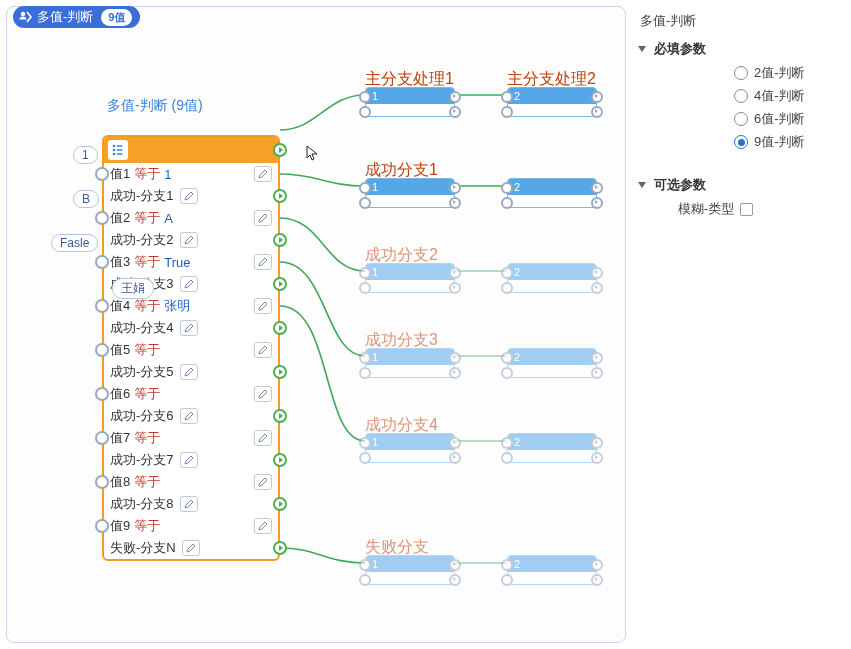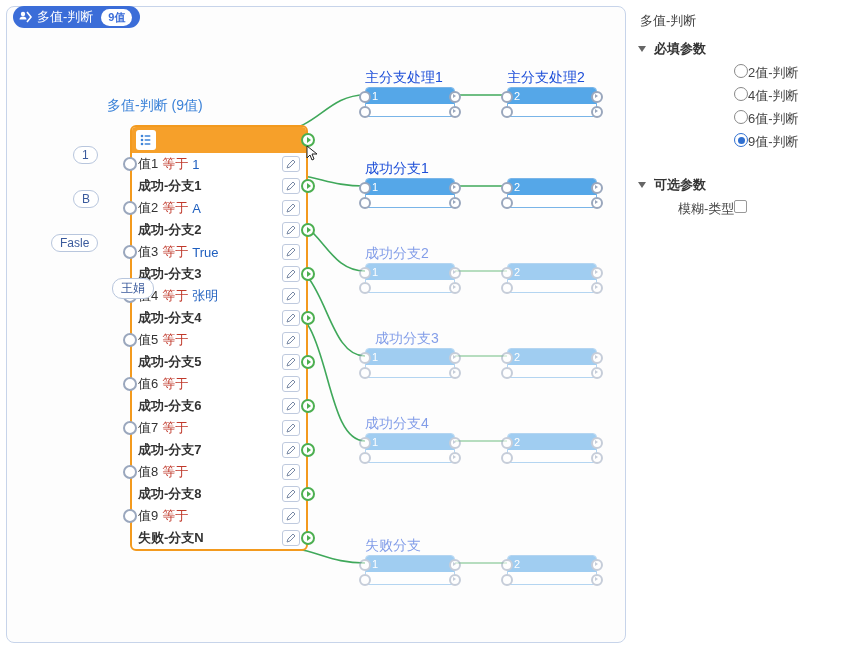--- a/index.html
+++ b/index.html
@@ -7,34 +7,34 @@
 .canvas{position:absolute;left:6px;top:6px;width:620px;height:637px;border:1px solid #c7d4ea;border-radius:8px;background:#fdfdfd;}
 .header-pill{position:absolute;left:6px;top:-1px;display:inline-flex;align-items:center;background:#3b6dd8;color:#fff;border-radius:14px;padding:2px 8px 2px 4px;height:22px;gap:4px;}
 .header-pill .run-icon{width:16px;height:16px;display:flex;align-items:center;justify-content:center;}
 .header-pill .badge{background:#fff;color:#3b6dd8;border-radius:10px;padding:1px 7px;font-size:11px;font-weight:600;margin-left:4px;}
 .side-panel{position:absolute;left:632px;top:6px;width:213px;height:637px;}
 .sp-title{padding:6px 10px 6px 8px;color:#444;}
 .sp-section{padding:4px 0 4px 6px;}
 .sp-sec-hdr{display:flex;align-items:center;gap:8px;color:#333;font-weight:600;margin-bottom:6px;}
 .tri{width:0;height:0;border-left:4px solid transparent;border-right:4px solid transparent;border-top:6px solid #666;display:inline-block;}
 .radio-grid{margin-left:24px;}
-.radio-row{display:flex;align-items:flex-start;margin:5px 0;color:#444;}
+.radio-row{display:flex;align-items:center;gap:6px;margin:5px 0;color:#444;}
 .radio{width:14px;height:14px;border:1px solid #888;border-radius:50%;display:inline-flex;align-items:center;justify-content:center;}
 .radio.sel{border-color:#2f6fd0;}
 .radio.sel::after{content:"";width:7px;height:7px;background:#2f6fd0;border-radius:50%;}
 .cbx{width:13px;height:13px;border:1px solid #999;border-radius:2px;display:inline-block;}
 
-.mv-node{position:absolute;left:95px;top:118px;width:178px;border:2px solid #f39a1e;border-radius:6px;background:#fff;margin-left:28px;}
+.mv-node{position:absolute;left:95px;top:128px;width:178px;border:2px solid #f39a1e;border-radius:6px;background:#fff;}
 .mv-title{position:absolute;left:100px;top:90px;color:#3b82d8;font-size:14px;}
 .mv-hdr{height:26px;background:#f6a02a;border-radius:4px 4px 0 0;display:flex;align-items:center;padding:0 4px;position:relative;}
 .mv-hdr-icon{width:20px;height:20px;background:#fff;border-radius:3px;display:flex;align-items:center;justify-content:center;color:#3b82d8;font-weight:700;}
 .mv-out{position:absolute;right:-9px;width:14px;height:14px;border:2px solid #4caf50;background:#fff;border-radius:50%;display:flex;align-items:center;justify-content:center;}
 .mv-out::after{content:"";width:0;height:0;border-top:3px solid transparent;border-bottom:3px solid transparent;border-left:4px solid #4caf50;margin-left:1px;}
 .mv-row{height:22px;display:flex;align-items:center;position:relative;padding:0 6px;color:#333;}
-.mv-row.alt{justify-content:space-between;font-weight:bold;}
+.mv-row.alt{justify-content:flex-start;}
 .in-port{position:absolute;left:-9px;width:14px;height:14px;border:2px solid #9aa7bd;background:#fff;border-radius:50%;}
 .lbl-v{color:#333;}
 .lbl-eq{color:#c0392b;margin:0 4px;}
 .lbl-val{color:#1f5fbf;}
 .edit-ic{width:18px;height:16px;border:1px solid #bfcade;border-radius:3px;margin-left:auto;display:flex;align-items:center;justify-content:center;color:#7a8aa5;}
 .edit-ic svg{width:10px;height:10px;}
 .out-port{position:absolute;right:-9px;width:14px;height:14px;border:2px solid #4caf50;background:#fff;border-radius:50%;display:flex;align-items:center;justify-content:center;}
 .out-port::after{content:"";width:0;height:0;border-top:3px solid transparent;border-bottom:3px solid transparent;border-left:4px solid #4caf50;margin-left:1px;}
 
 .tag{position:absolute;background:#fff;border:1px solid #b8c6dd;border-radius:10px;padding:1px 8px;color:#3a5a9c;font-size:12px;}
@@ -42,21 +42,21 @@
 .proc{position:absolute;width:90px;border:1px solid #7ab5e8;border-radius:4px;background:#fff;}
 .proc.dim{opacity:.55;}
 .proc-hdr{height:16px;background:#55a7e8;border-radius:3px 3px 0 0;display:flex;align-items:center;padding-left:6px;color:#fff;font-size:11px;position:relative;}
 .proc-body{height:12px;}
 .proc .pin{position:absolute;width:12px;height:12px;border:2px solid #9aa7bd;background:#fff;border-radius:50%;}
 .proc .pin.l{left:-7px;top:3px;}
 .proc .pin.lb{left:-7px;top:18px;}
 .proc .pin.r{right:-7px;top:3px;}
 .proc .pin.rb{right:-7px;top:18px;}
 .proc .pin.r::after,.proc .pin.rb::after{content:"";width:0;height:0;border-top:2.5px solid transparent;border-bottom:2.5px solid transparent;border-left:3.5px solid #9aa7bd;position:absolute;left:2px;top:1px;}
-.grp-title{position:absolute;color:#1d4ed8;font-size:14px;}
+.grp-title{position:absolute;color:#c2410c;font-size:16px;}
 .grp-title.dim{opacity:.55;}
 svg.conn{position:absolute;left:0;top:0;width:620px;height:637px;pointer-events:none;}
 .cursor{position:absolute;width:16px;height:16px;}
 </style>
 </head>
 <body>
 
 <div class="canvas">
   <div class="header-pill">
     <span class="run-icon">
@@ -329,21 +329,21 @@
         <span class="pin rb"></span>
       </div>
     </div>
     <div class="proc dim" style="left: 500px; top: 256px;">
       <div class="proc-hdr">2<span class="pin l"></span><span class="pin r"></span></div>
       <div class="proc-body">
         <span class="pin lb"></span>
         <span class="pin rb"></span>
       </div>
     </div>
-    <div class="grp-title dim" style="left: 368px; top: 323px;">成功分支3</div>
+    <div class="grp-title dim" style="left: 358px; top: 323px;">成功分支3</div>
     <div class="proc dim" style="left: 358px; top: 341px;">
       <div class="proc-hdr">1<span class="pin l"></span><span class="pin r"></span></div>
       <div class="proc-body">
         <span class="pin lb"></span>
         <span class="pin rb"></span>
       </div>
     </div>
     <div class="proc dim" style="left: 500px; top: 341px;">
       <div class="proc-hdr">2<span class="pin l"></span><span class="pin r"></span></div>
       <div class="proc-body">

